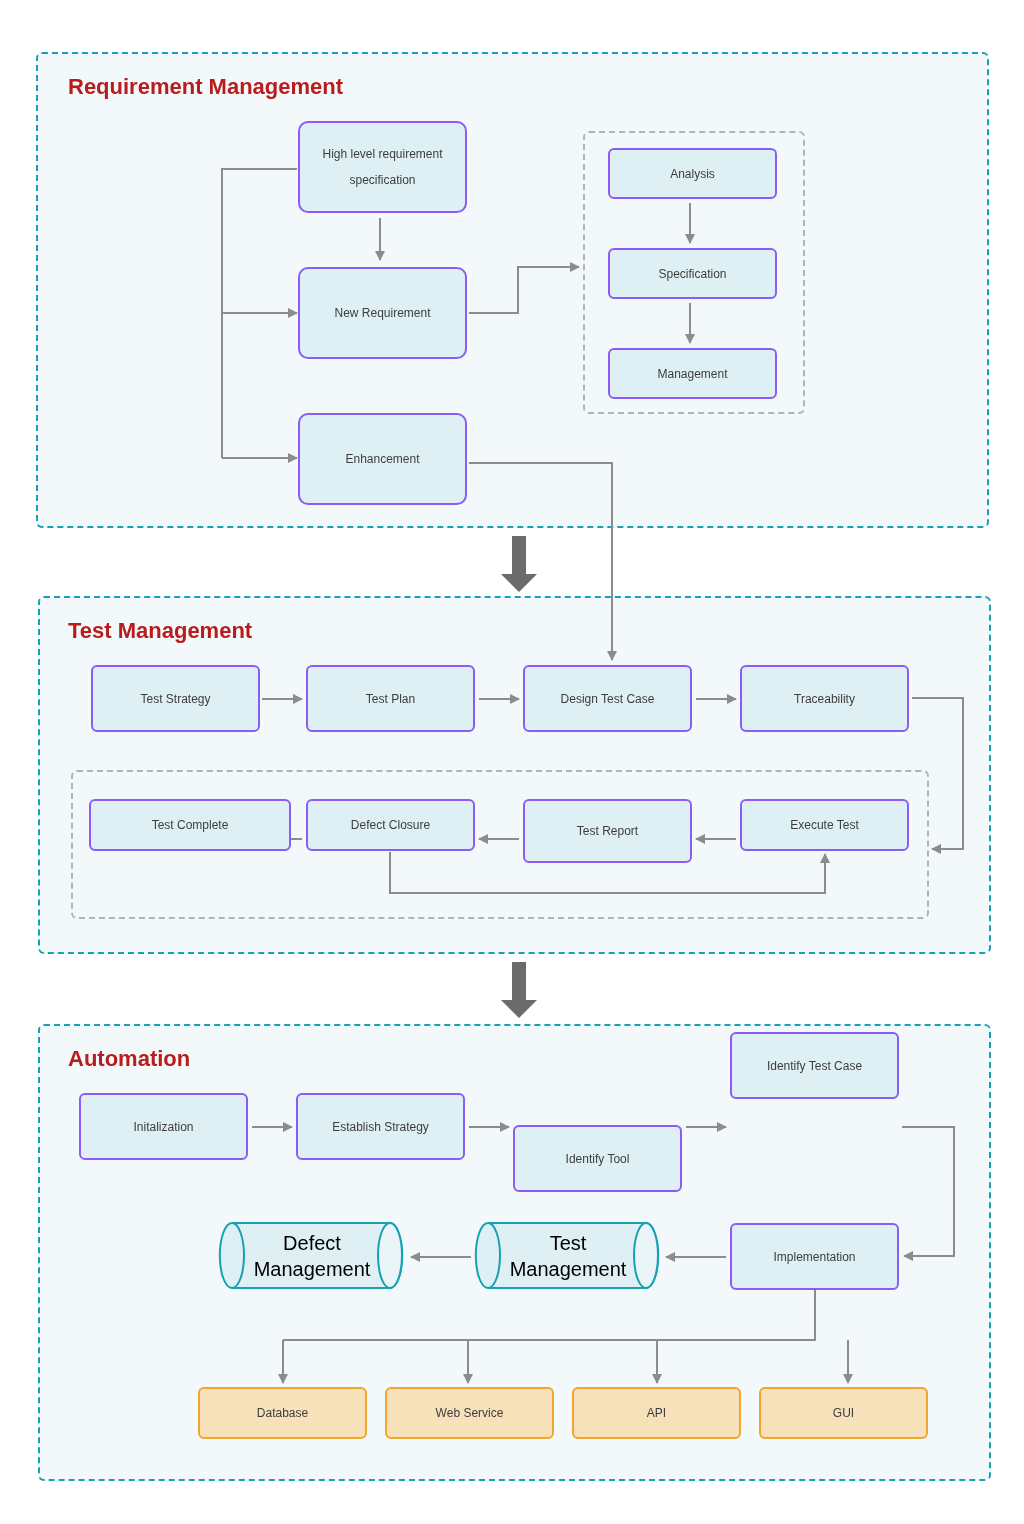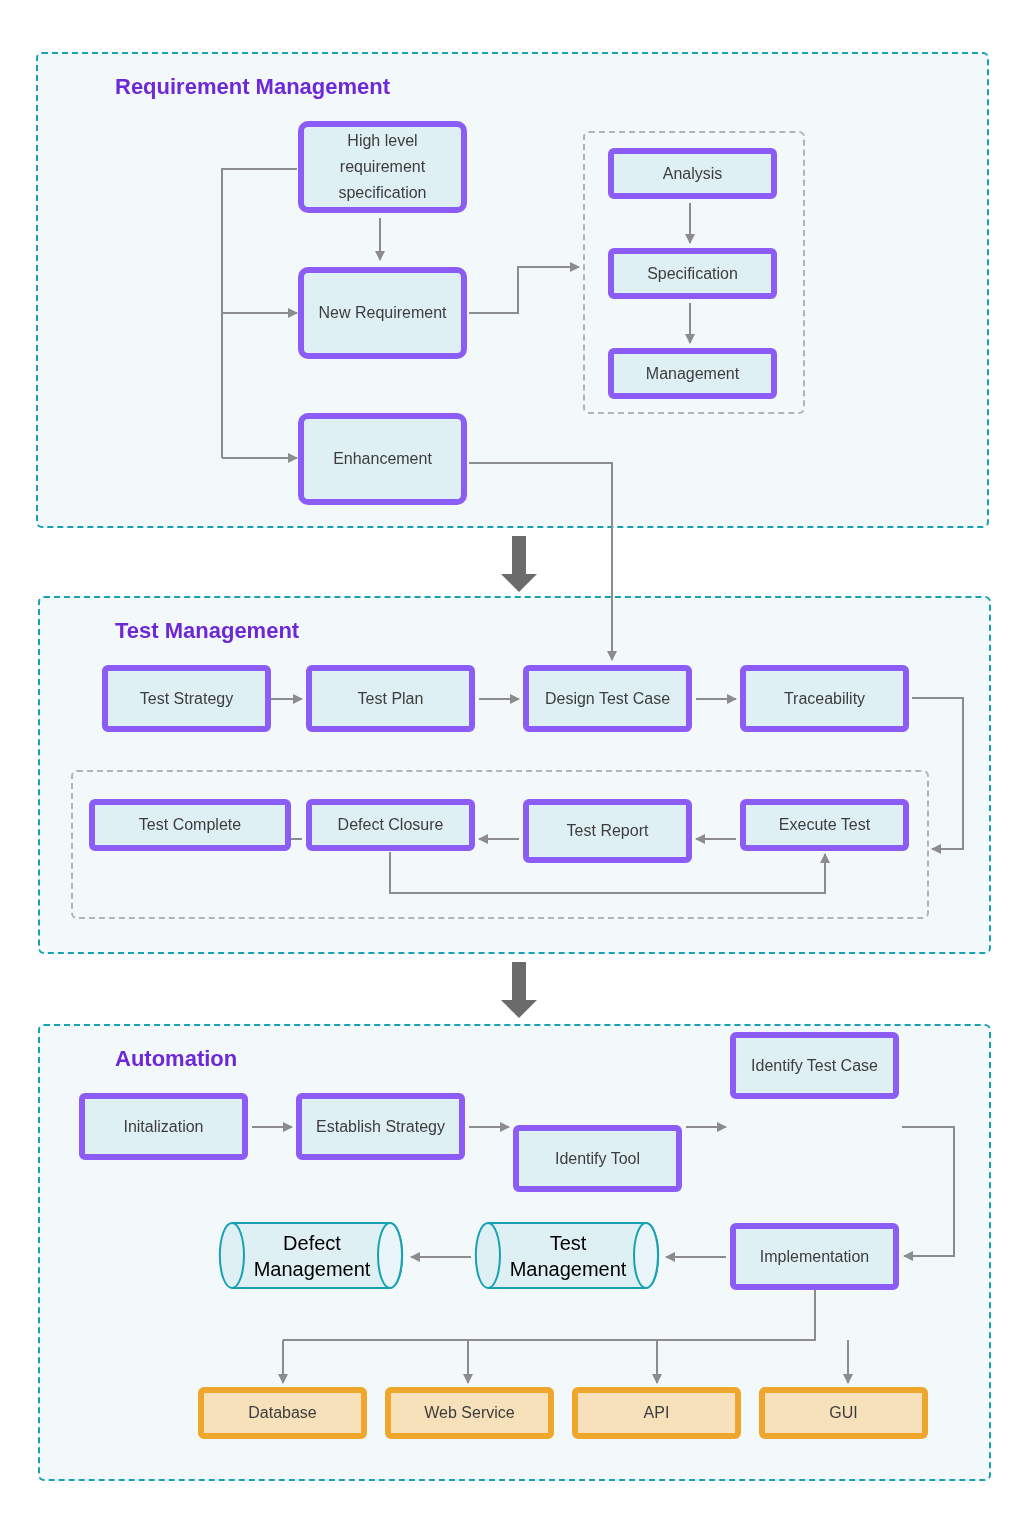--- a/index.html
+++ b/index.html
@@ -1,19 +1,19 @@
 <!DOCTYPE html>
 <html><head>
 <meta charset="utf-8">
 <style>
   html,body{margin:0;padding:0;background:#ffffff;}
   body{width:1024px;height:1524px;position:relative;overflow:hidden;font-family:"Liberation Sans",sans-serif;}
   .section{position:absolute;background:#f3f8fb;border:2px dashed #17a2b4;border-radius:6px;box-sizing:border-box;}
-  .sec-title{position:absolute;font-weight:bold;font-size:22px;color:#6d28d9;margin-left:47px;}
-  .node{position:absolute;box-sizing:border-box;background:#dff0f4;border:6px solid #8b5cf6;border-radius:6px;display:flex;align-items:center;justify-content:center;text-align:center;color:#3d3d3d;font-size:16px;line-height:26px;padding:0 4px;}
+  .sec-title{position:absolute;font-weight:bold;font-size:22px;color:#b91c1c;}
+  .node{position:absolute;box-sizing:border-box;background:#dff0f4;border:2px solid #8b5cf6;border-radius:6px;display:flex;align-items:center;justify-content:center;text-align:center;color:#3d3d3d;font-size:12px;line-height:26px;padding:0 4px;}
   .node.r10{border-radius:10px;}
   .node.orange{background:#f6e1bb;border-color:#eea62d;}
   .group{position:absolute;box-sizing:border-box;border:2px dashed #aeb4b8;border-radius:6px;}
   svg#wires{position:absolute;left:0;top:0;pointer-events:none;}
   .cyl{position:absolute;}
   .cyl-label{position:absolute;display:flex;align-items:center;justify-content:center;text-align:center;color:#000000;font-size:20px;line-height:26px;}
   .bigarrow{position:absolute;}
 </style>
 </head>
 <body>
@@ -77,21 +77,21 @@
   <path d="M15,0 H29 V38 H40 L22,56 L4,38 H15 Z" fill="#6b6b6b"></path>
 </svg>
 
 <div class="node r10" style="left:298px;top:121px;width:169px;height:92px;">High level requirement specification</div>
 <div class="node r10" style="left:298px;top:267px;width:169px;height:92px;">New Requirement</div>
 <div class="node r10" style="left:298px;top:413px;width:169px;height:92px;">Enhancement</div>
 <div class="node" style="left:608px;top:148px;width:169px;height:51px;">Analysis</div>
 <div class="node" style="left:608px;top:248px;width:169px;height:51px;">Specification</div>
 <div class="node" style="left:608px;top:348px;width:169px;height:51px;">Management</div>
 
-<div class="node" style="left:102px;top:665px;width:169px;height:67px;">Test Strategy</div>
+<div class="node" style="left:91px;top:665px;width:169px;height:67px;">Test Strategy</div>
 <div class="node" style="left:306px;top:665px;width:169px;height:67px;">Test Plan</div>
 <div class="node" style="left:523px;top:665px;width:169px;height:67px;">Design Test Case</div>
 <div class="node" style="left:740px;top:665px;width:169px;height:67px;">Traceability</div>
 <div class="node" style="left:740px;top:799px;width:169px;height:52px;">Execute Test</div>
 <div class="node" style="left:523px;top:799px;width:169px;height:64px;">Test Report</div>
 <div class="node" style="left:306px;top:799px;width:169px;height:52px;">Defect Closure</div>
 <div class="node" style="left:89px;top:799px;width:202px;height:52px;">Test Complete</div>
 
 <div class="node" style="left:79px;top:1093px;width:169px;height:67px;">Initalization</div>
 <div class="node" style="left:296px;top:1093px;width:169px;height:67px;">Establish Strategy</div>

